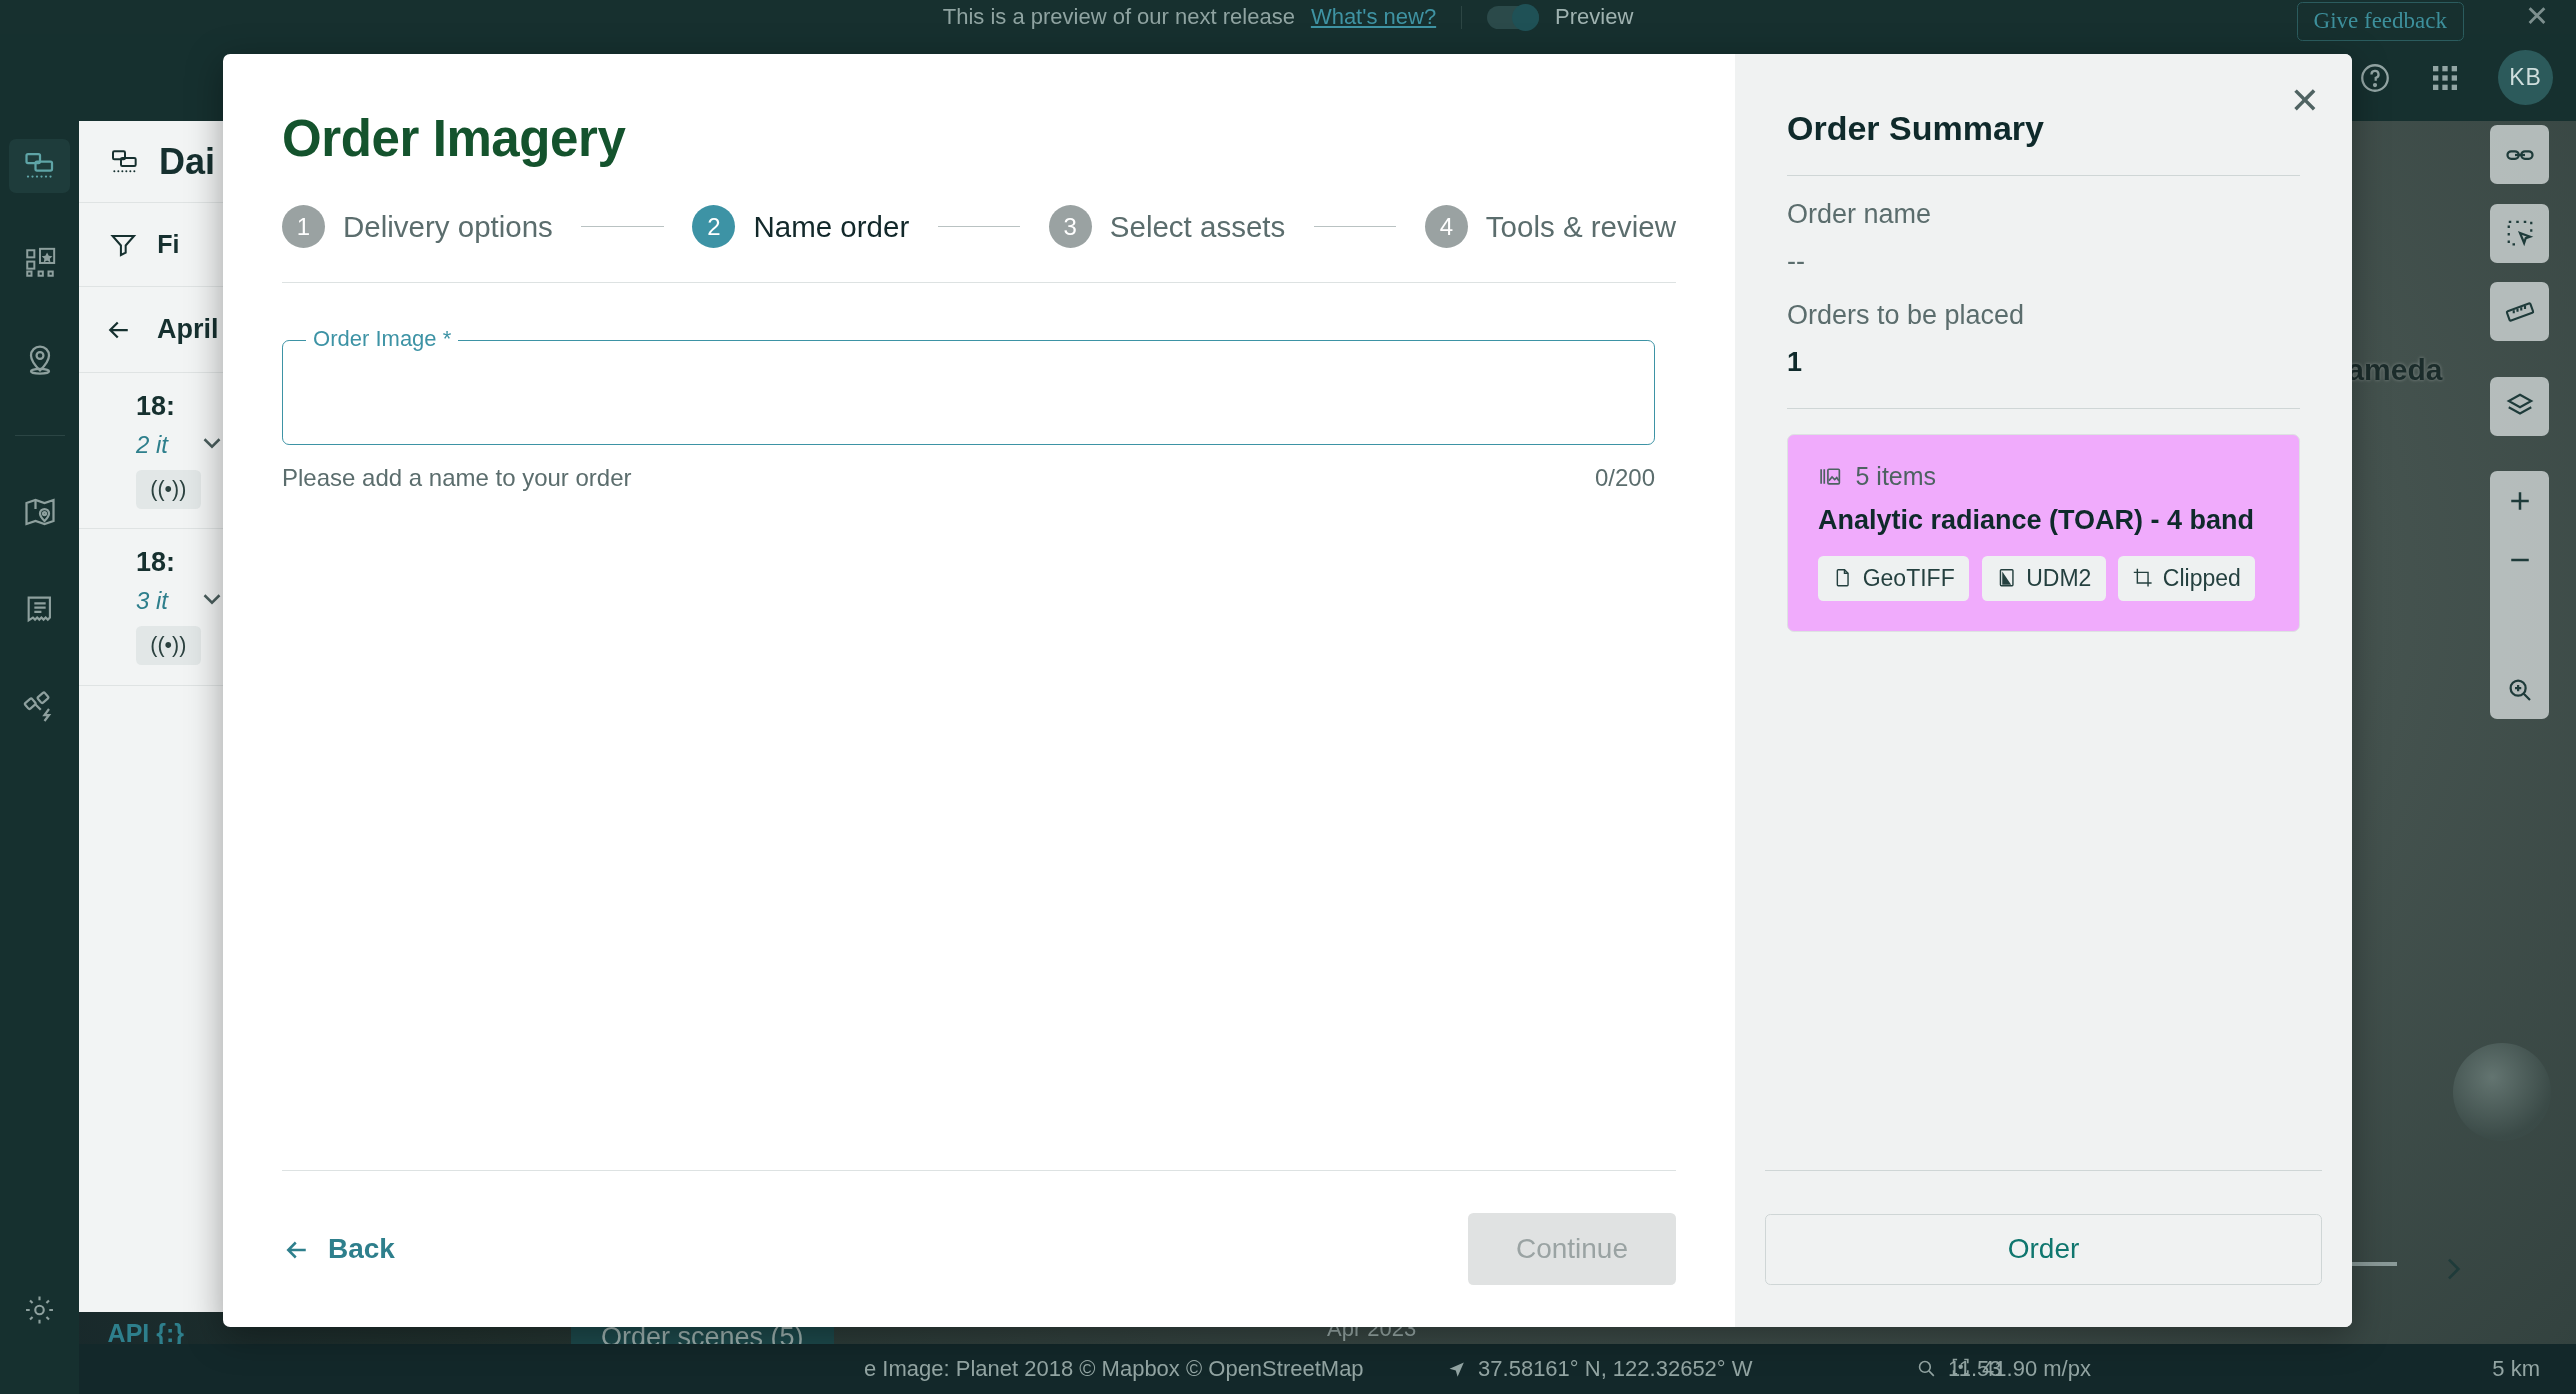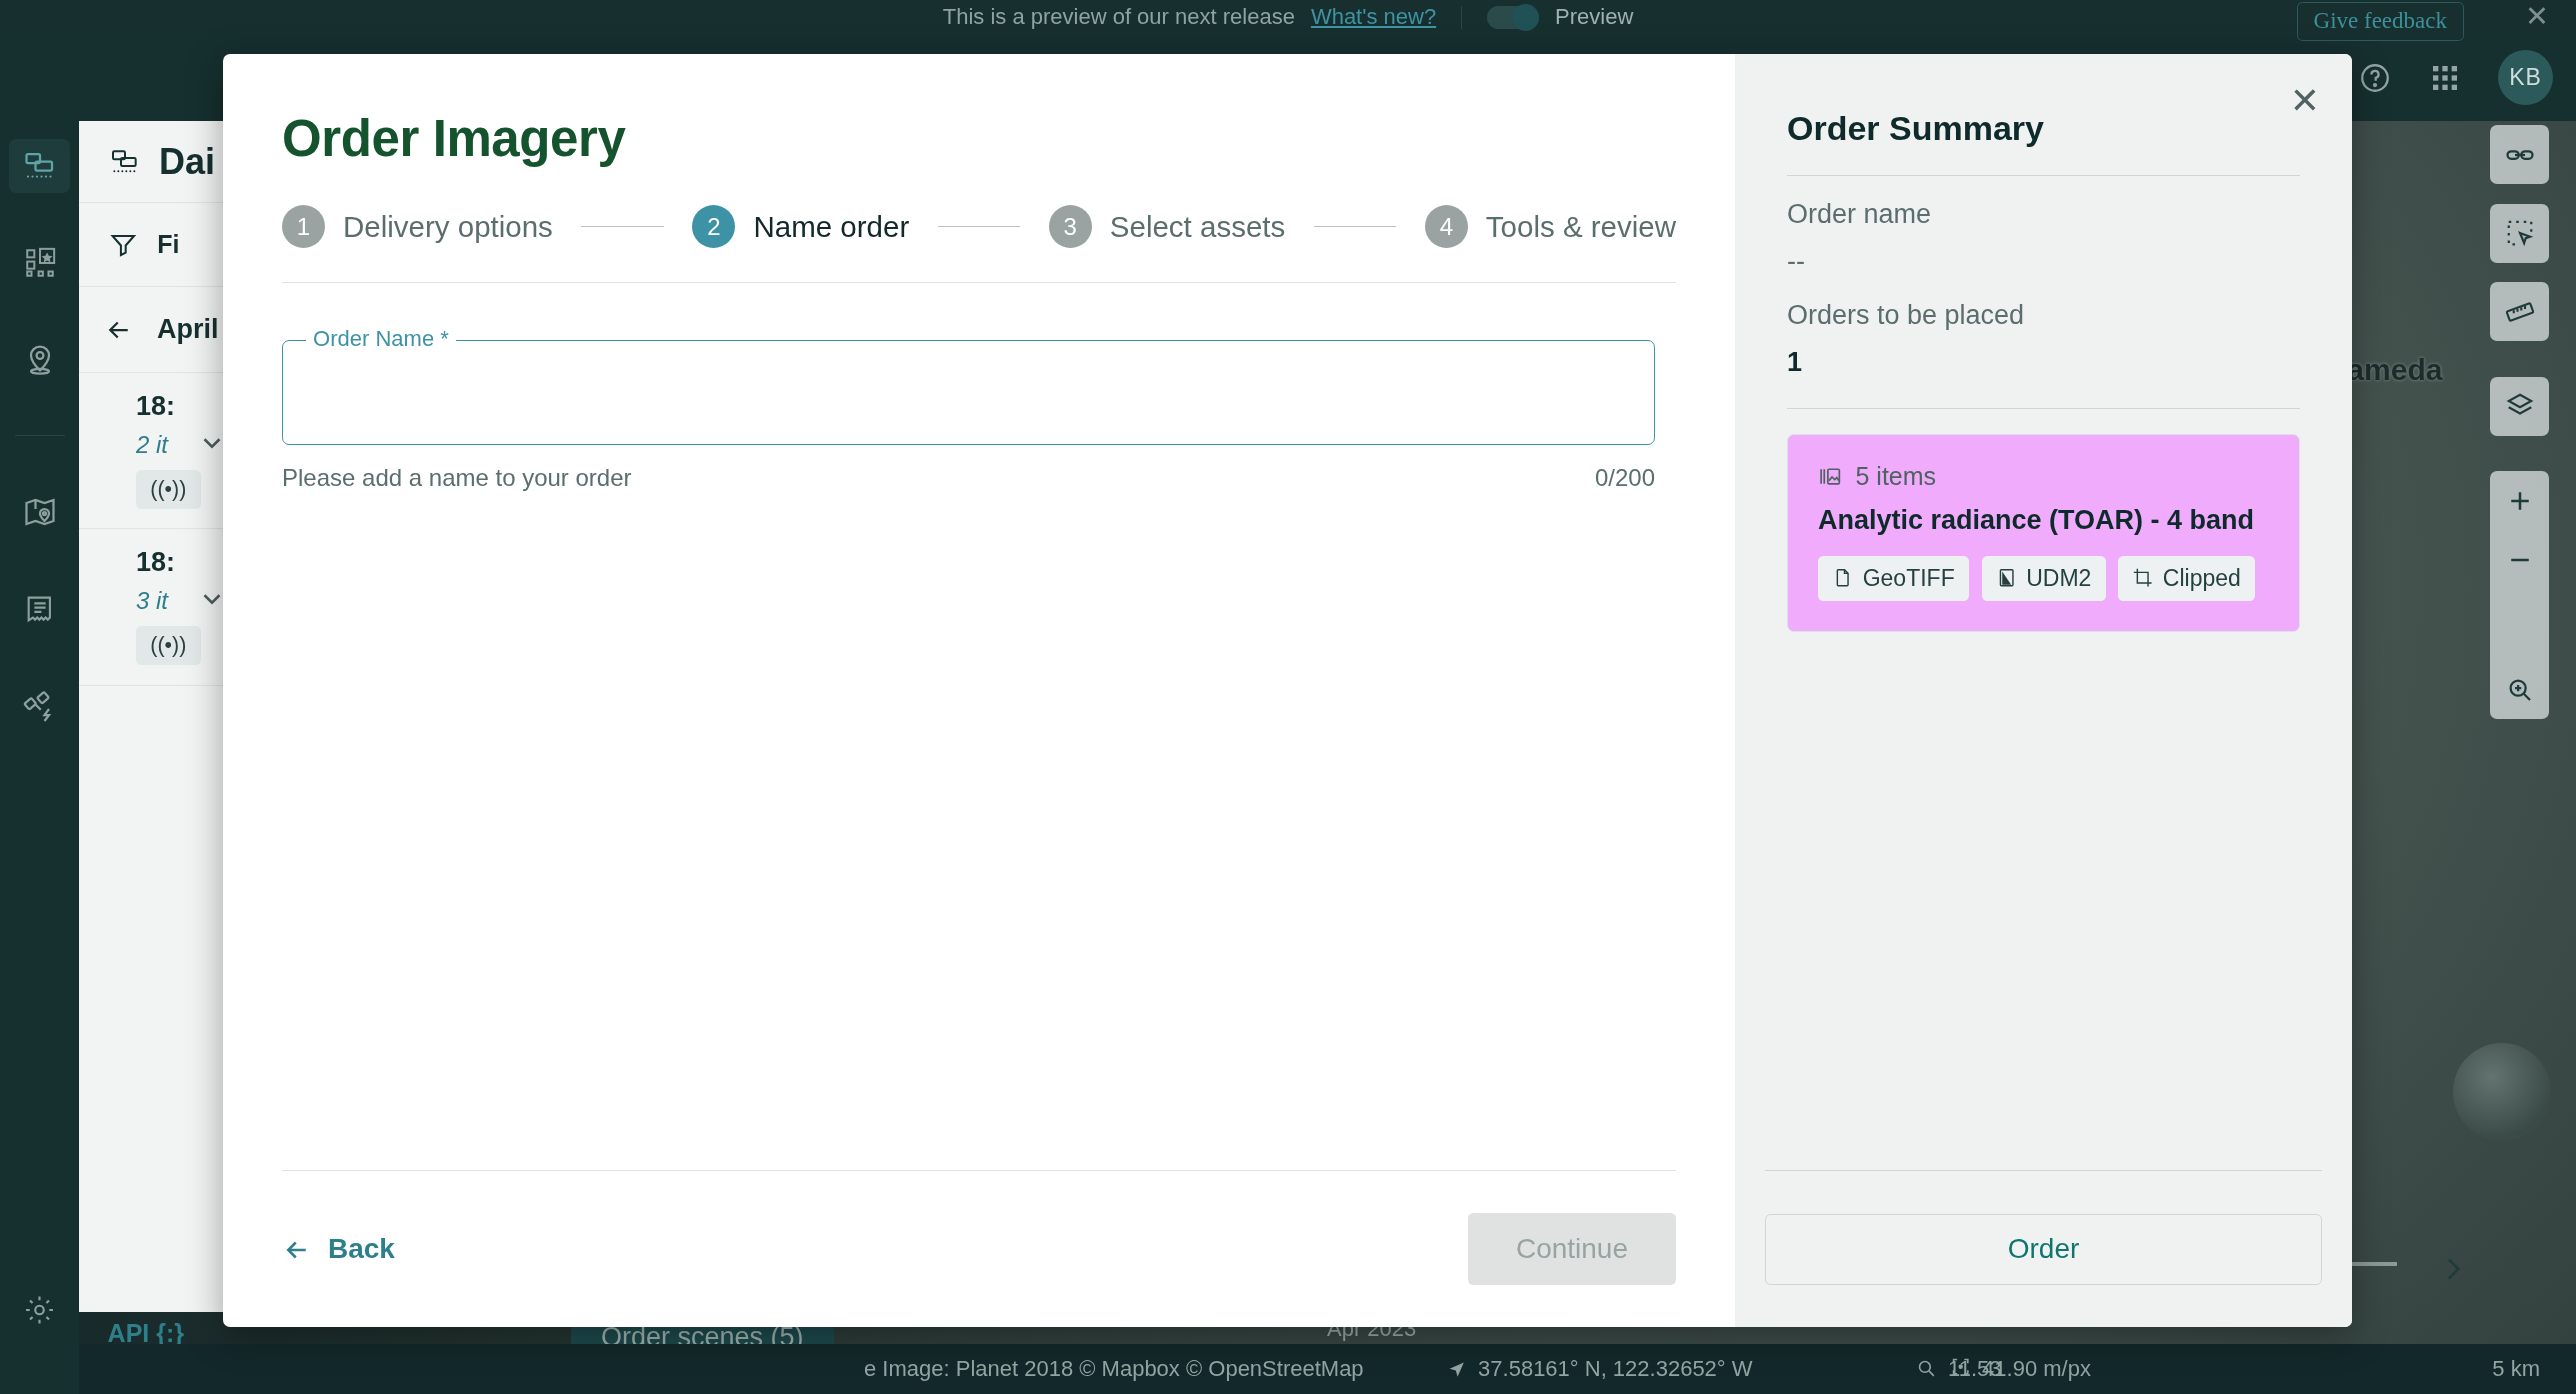--- a/index.html
+++ b/index.html
@@ -614,21 +614,21 @@
         <span class="step-line"></span>
         <div class="step">
           <span class="step-num">4</span>
           <span class="step-label">Tools &amp; review</span>
         </div>
       </div>
       <div id="stepper-rule"></div>
 
       <div id="field-wrap">
         <div id="order-name-field">
-          <span id="field-legend">Order Name *</span>
+          <span id="field-legend">Order Image *</span>
           <input id="field-input" type="text" placeholder="" style="">
         </div>
         <div id="field-help-row">
           <span>Please add a name to your order</span>
           <span>0/200</span>
         </div>
       </div>
 
       <div id="modal-left-footer">
         <div id="back-button">

